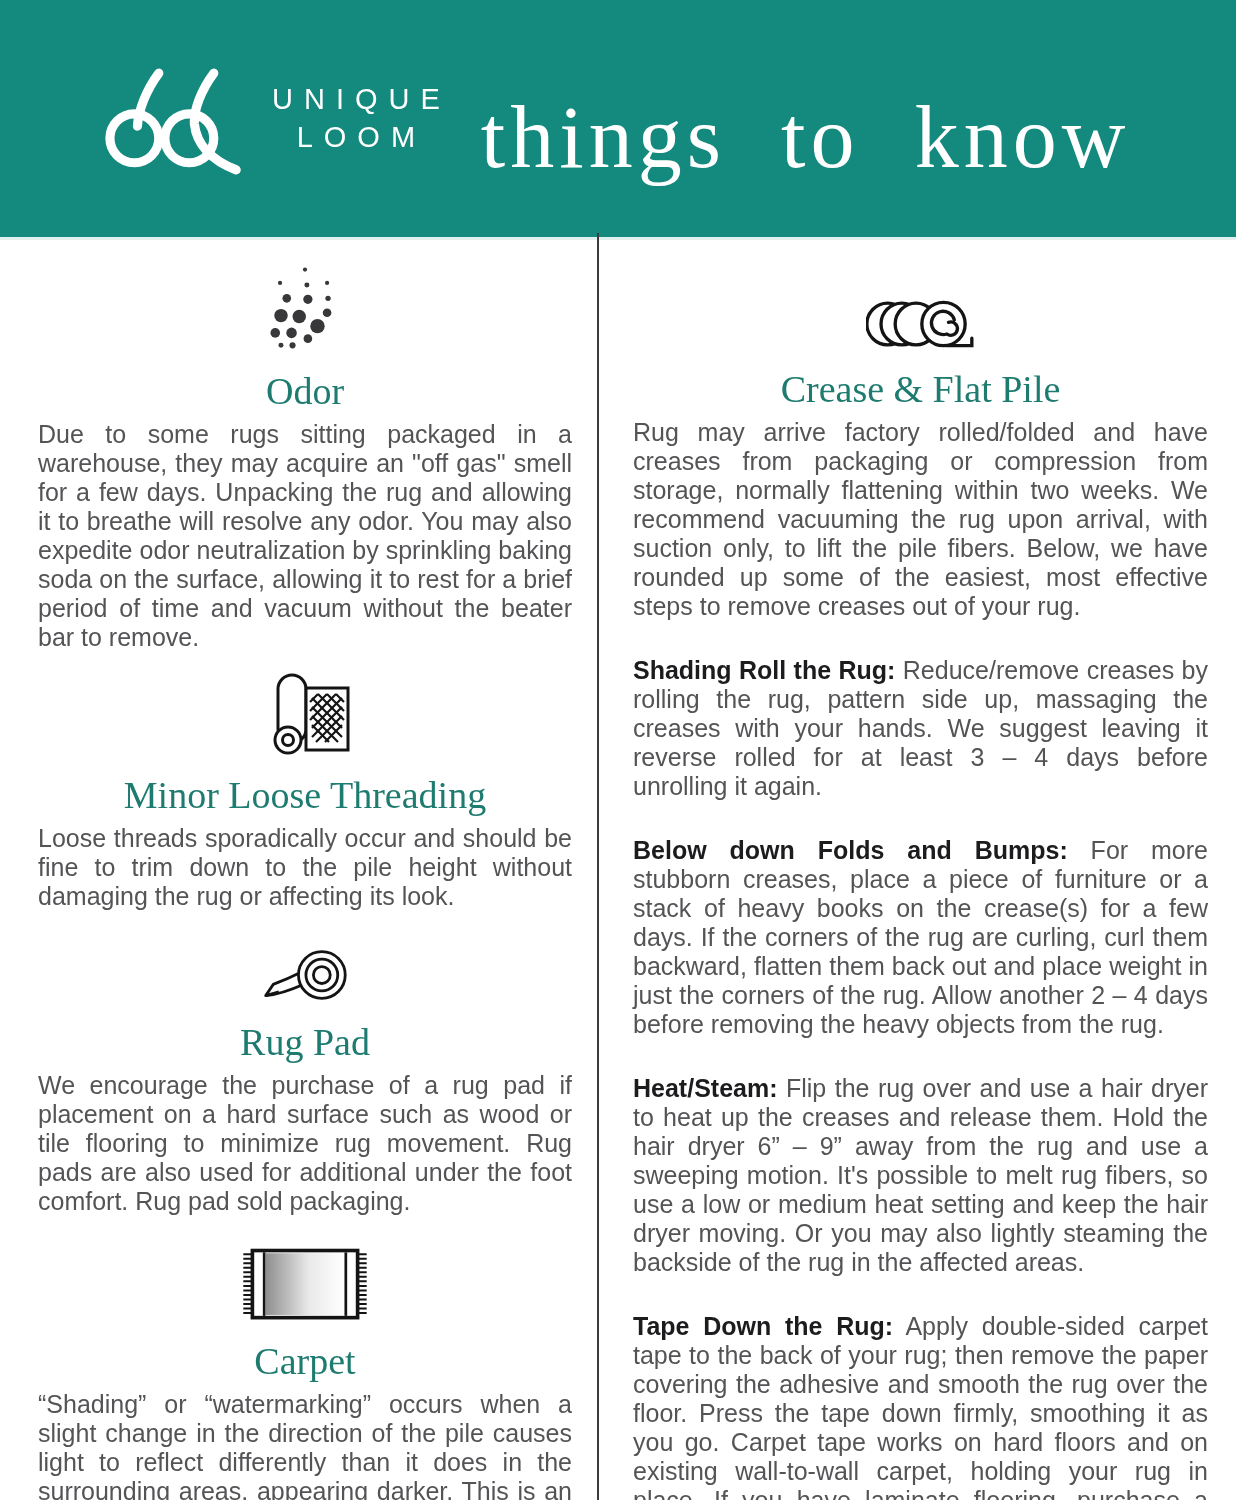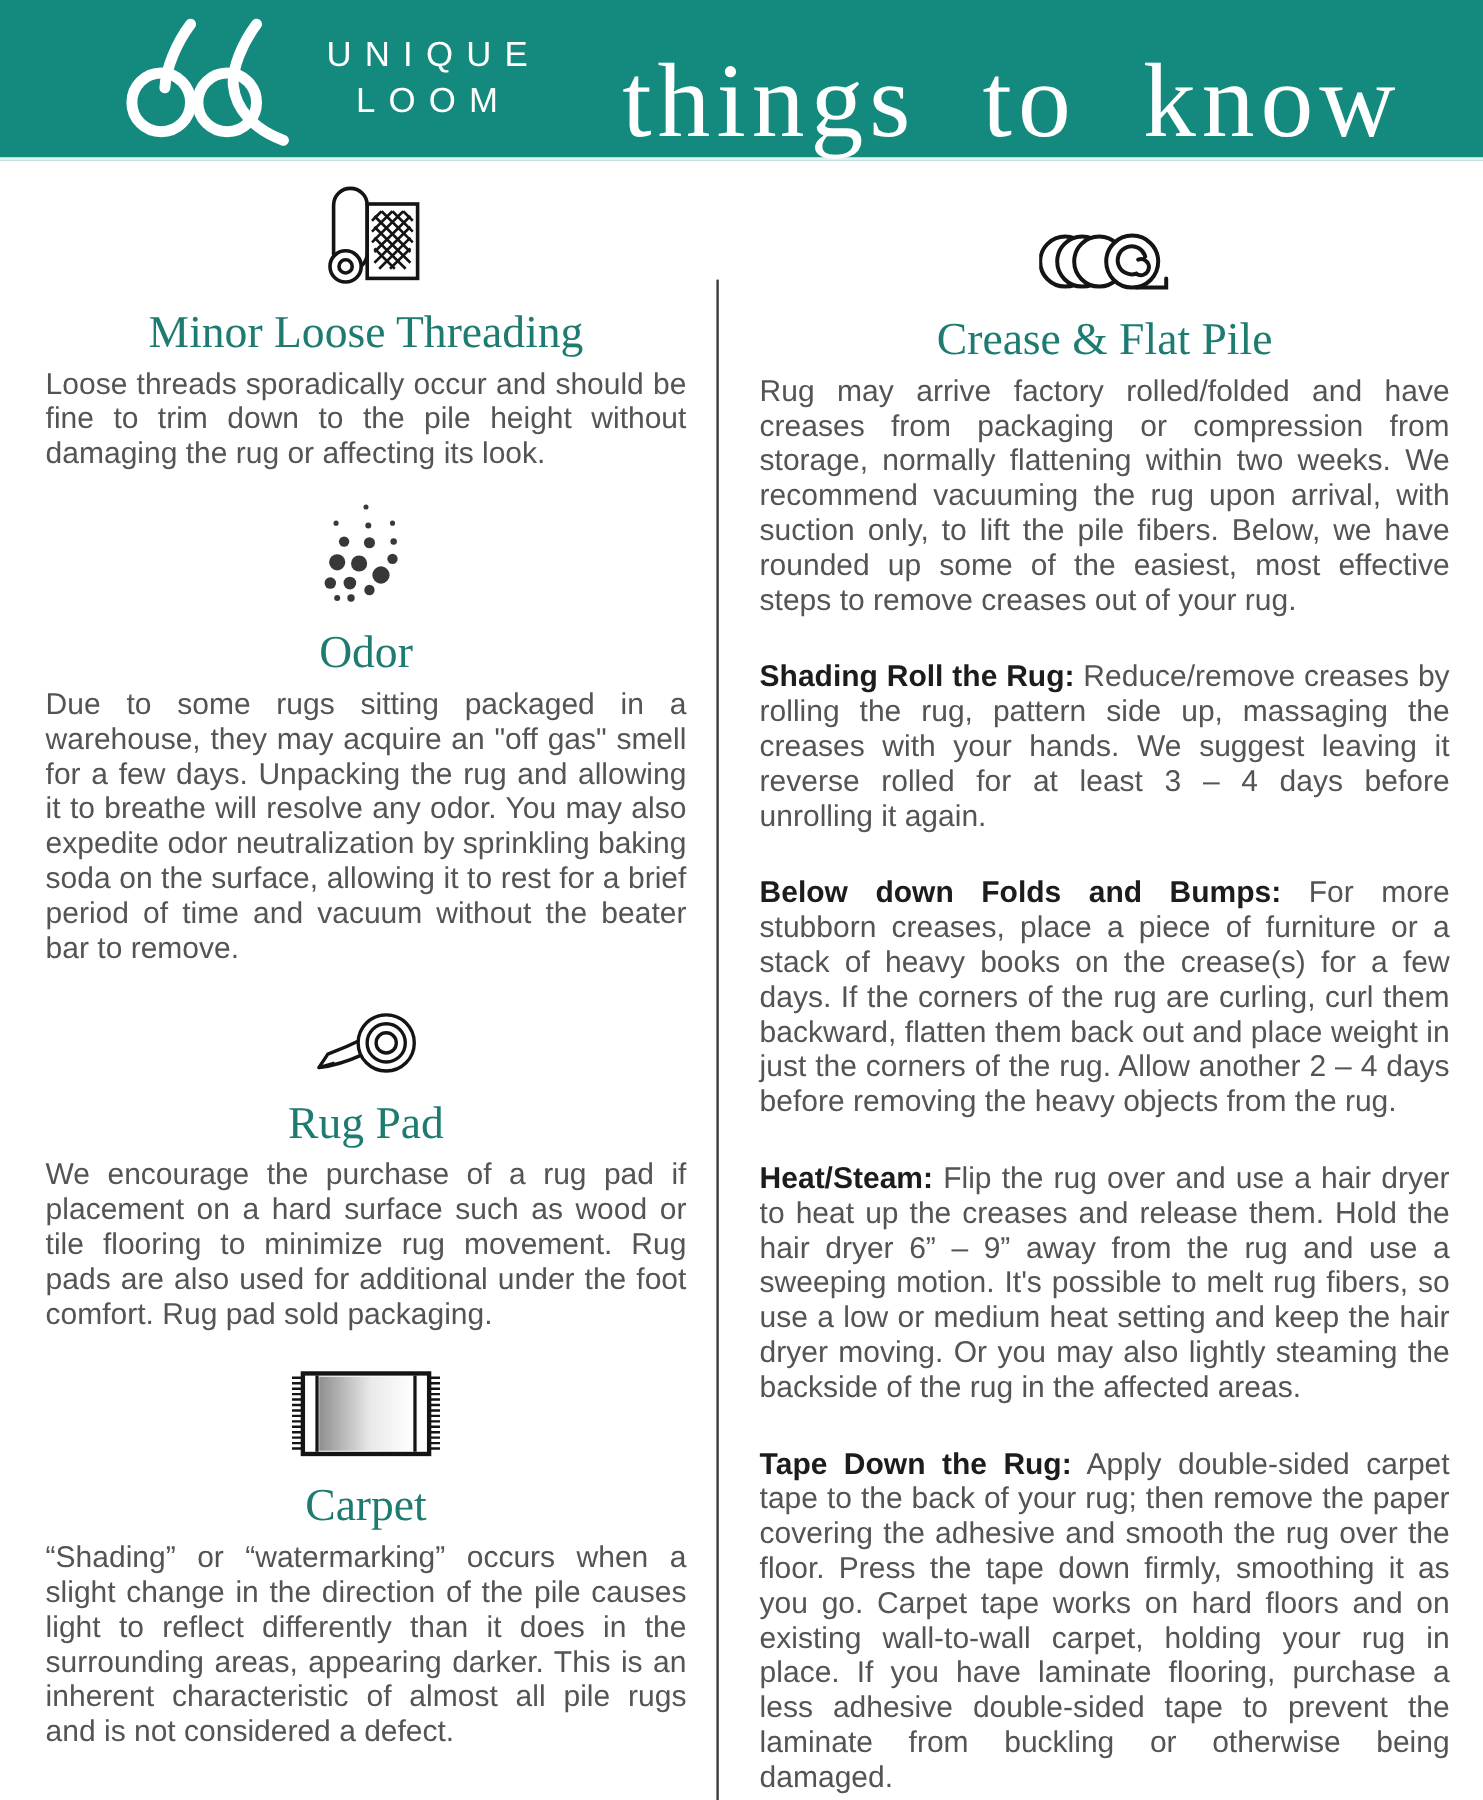--- a/index.html
+++ b/index.html
@@ -8,40 +8,40 @@
     position:relative;
     width:1236px; height:1500px;
     background:#ffffff;
     font-family:"Liberation Sans", sans-serif;
     color:#545457;
     overflow:hidden;
   }
 
   
   .banner {
-    height:134px;
+    height:240px;
     background:#14897e;
     display:flex;
     align-items:center;
-    padding:0 68px 0 96px;
+    padding:0 48px 0 96px;
     border-bottom:3px solid #e2f1ef;
   }
   .logo-group { display:flex; align-items:center; gap:26px; }
   .logo-mark { width:150px; height:112px; flex:none; }
   .brand-text {
     color:#ffffff;
     font-size:29px;
     letter-spacing:11px;
     line-height:1.28;
     text-align:center;
     font-weight:400;
   }
   .page-title {
     flex:1;
-    text-align:right;
+    text-align:left;
     font-family:"Liberation Serif", serif;
     font-weight:400;
     color:#ffffff;
     font-size:88px;
     letter-spacing:5px;
     word-spacing:0.32em;
     padding-left:30px;
     margin-top:38px;
   }
 
@@ -106,37 +106,20 @@
       </div>
     </div>
     <h1 class="page-title">things to know</h1>
   </header>
 
   <div class="divider"></div>
 
   <main class="columns">
 
     <section class="col-left">
-
-      <div class="sec">
-        <div class="icon-wrap icon-thread">
-          <svg viewBox="0 0 90 86" width="90" height="86" fill="none" stroke="#141414" stroke-width="3">
-            <rect x="18" y="3" width="28" height="68" rx="14" fill="#ffffff"></rect>
-            <rect x="46" y="16" width="42" height="62" fill="#ffffff"></rect>
-            <g stroke-width="2.2">
-              <path d="M52,26 L82,56 M52,35 L82,65 M52,44 L78,70 M52,53 L69,70 M58,22 L84,48 M67,22 L84,39 M76,22 L84,30"></path>
-              <path d="M82,26 L52,56 M82,35 L52,65 M82,44 L56,70 M82,53 L65,70 M76,22 L50,48 M67,22 L50,39 M58,22 L50,30"></path>
-            </g>
-            <circle cx="28" cy="68" r="13" fill="#ffffff"></circle>
-            <circle cx="28" cy="68" r="5.5" fill="#ffffff"></circle>
-          </svg>
-        </div>
-        <h2 class="sec-heading">Minor Loose Threading</h2>
-        <p class="body-text">Loose threads sporadically occur and should be fine to trim down to the pile height without damaging the rug or affecting its look.</p>
-      </div>
 
       <div class="sec">
         <div class="icon-wrap icon-odor">
           <svg viewBox="0 0 100 100" width="96" height="96" fill="#38383a">
             <circle cx="50" cy="12" r="2.2"></circle>
               <circle cx="24" cy="26" r="2.2"></circle>
             <circle cx="52" cy="28" r="2.6"></circle>
               <circle cx="73" cy="26" r="2.2"></circle>
             <circle cx="31" cy="42" r="4.5"></circle>
               <circle cx="53" cy="43" r="4.8"></circle>
@@ -150,20 +133,37 @@
               <circle cx="53" cy="84" r="4.5"></circle>
             <circle cx="25" cy="91" r="2.6"></circle>
               <circle cx="37" cy="91" r="3.2"></circle>
           </svg>
         </div>
         <h2 class="sec-heading">Odor</h2>
         <p class="body-text">Due to some rugs sitting packaged in a warehouse, they may acquire an "off gas" smell for a few days. Unpacking the rug and allowing it to breathe will resolve any odor. You may also expedite odor neutralization by sprinkling baking soda on the surface, allowing it to rest for a brief period of time and vacuum without the beater bar to remove.</p>
       </div>
 
       <div class="sec">
+        <div class="icon-wrap icon-thread">
+          <svg viewBox="0 0 90 86" width="90" height="86" fill="none" stroke="#141414" stroke-width="3">
+            <rect x="18" y="3" width="28" height="68" rx="14" fill="#ffffff"></rect>
+            <rect x="46" y="16" width="42" height="62" fill="#ffffff"></rect>
+            <g stroke-width="2.2">
+              <path d="M52,26 L82,56 M52,35 L82,65 M52,44 L78,70 M52,53 L69,70 M58,22 L84,48 M67,22 L84,39 M76,22 L84,30"></path>
+              <path d="M82,26 L52,56 M82,35 L52,65 M82,44 L56,70 M82,53 L65,70 M76,22 L50,48 M67,22 L50,39 M58,22 L50,30"></path>
+            </g>
+            <circle cx="28" cy="68" r="13" fill="#ffffff"></circle>
+            <circle cx="28" cy="68" r="5.5" fill="#ffffff"></circle>
+          </svg>
+        </div>
+        <h2 class="sec-heading">Minor Loose Threading</h2>
+        <p class="body-text">Loose threads sporadically occur and should be fine to trim down to the pile height without damaging the rug or affecting its look.</p>
+      </div>
+
+      <div class="sec">
         <div class="icon-wrap icon-pad">
           <svg viewBox="0 0 96 62" width="90" height="58" fill="none" stroke="#141414" stroke-width="3" stroke-linejoin="round">
             <path d="M46,40 Q24,50 6,52 L14,40 Q30,34 46,26" fill="#ffffff"></path>
             <path d="M6,52 L20,48"></path>
             <circle cx="66" cy="30" r="25" fill="#ffffff"></circle>
             <circle cx="66" cy="30" r="17"></circle>
             <circle cx="66" cy="30" r="9"></circle>
           </svg>
         </div>
         <h2 class="sec-heading">Rug Pad</h2>

